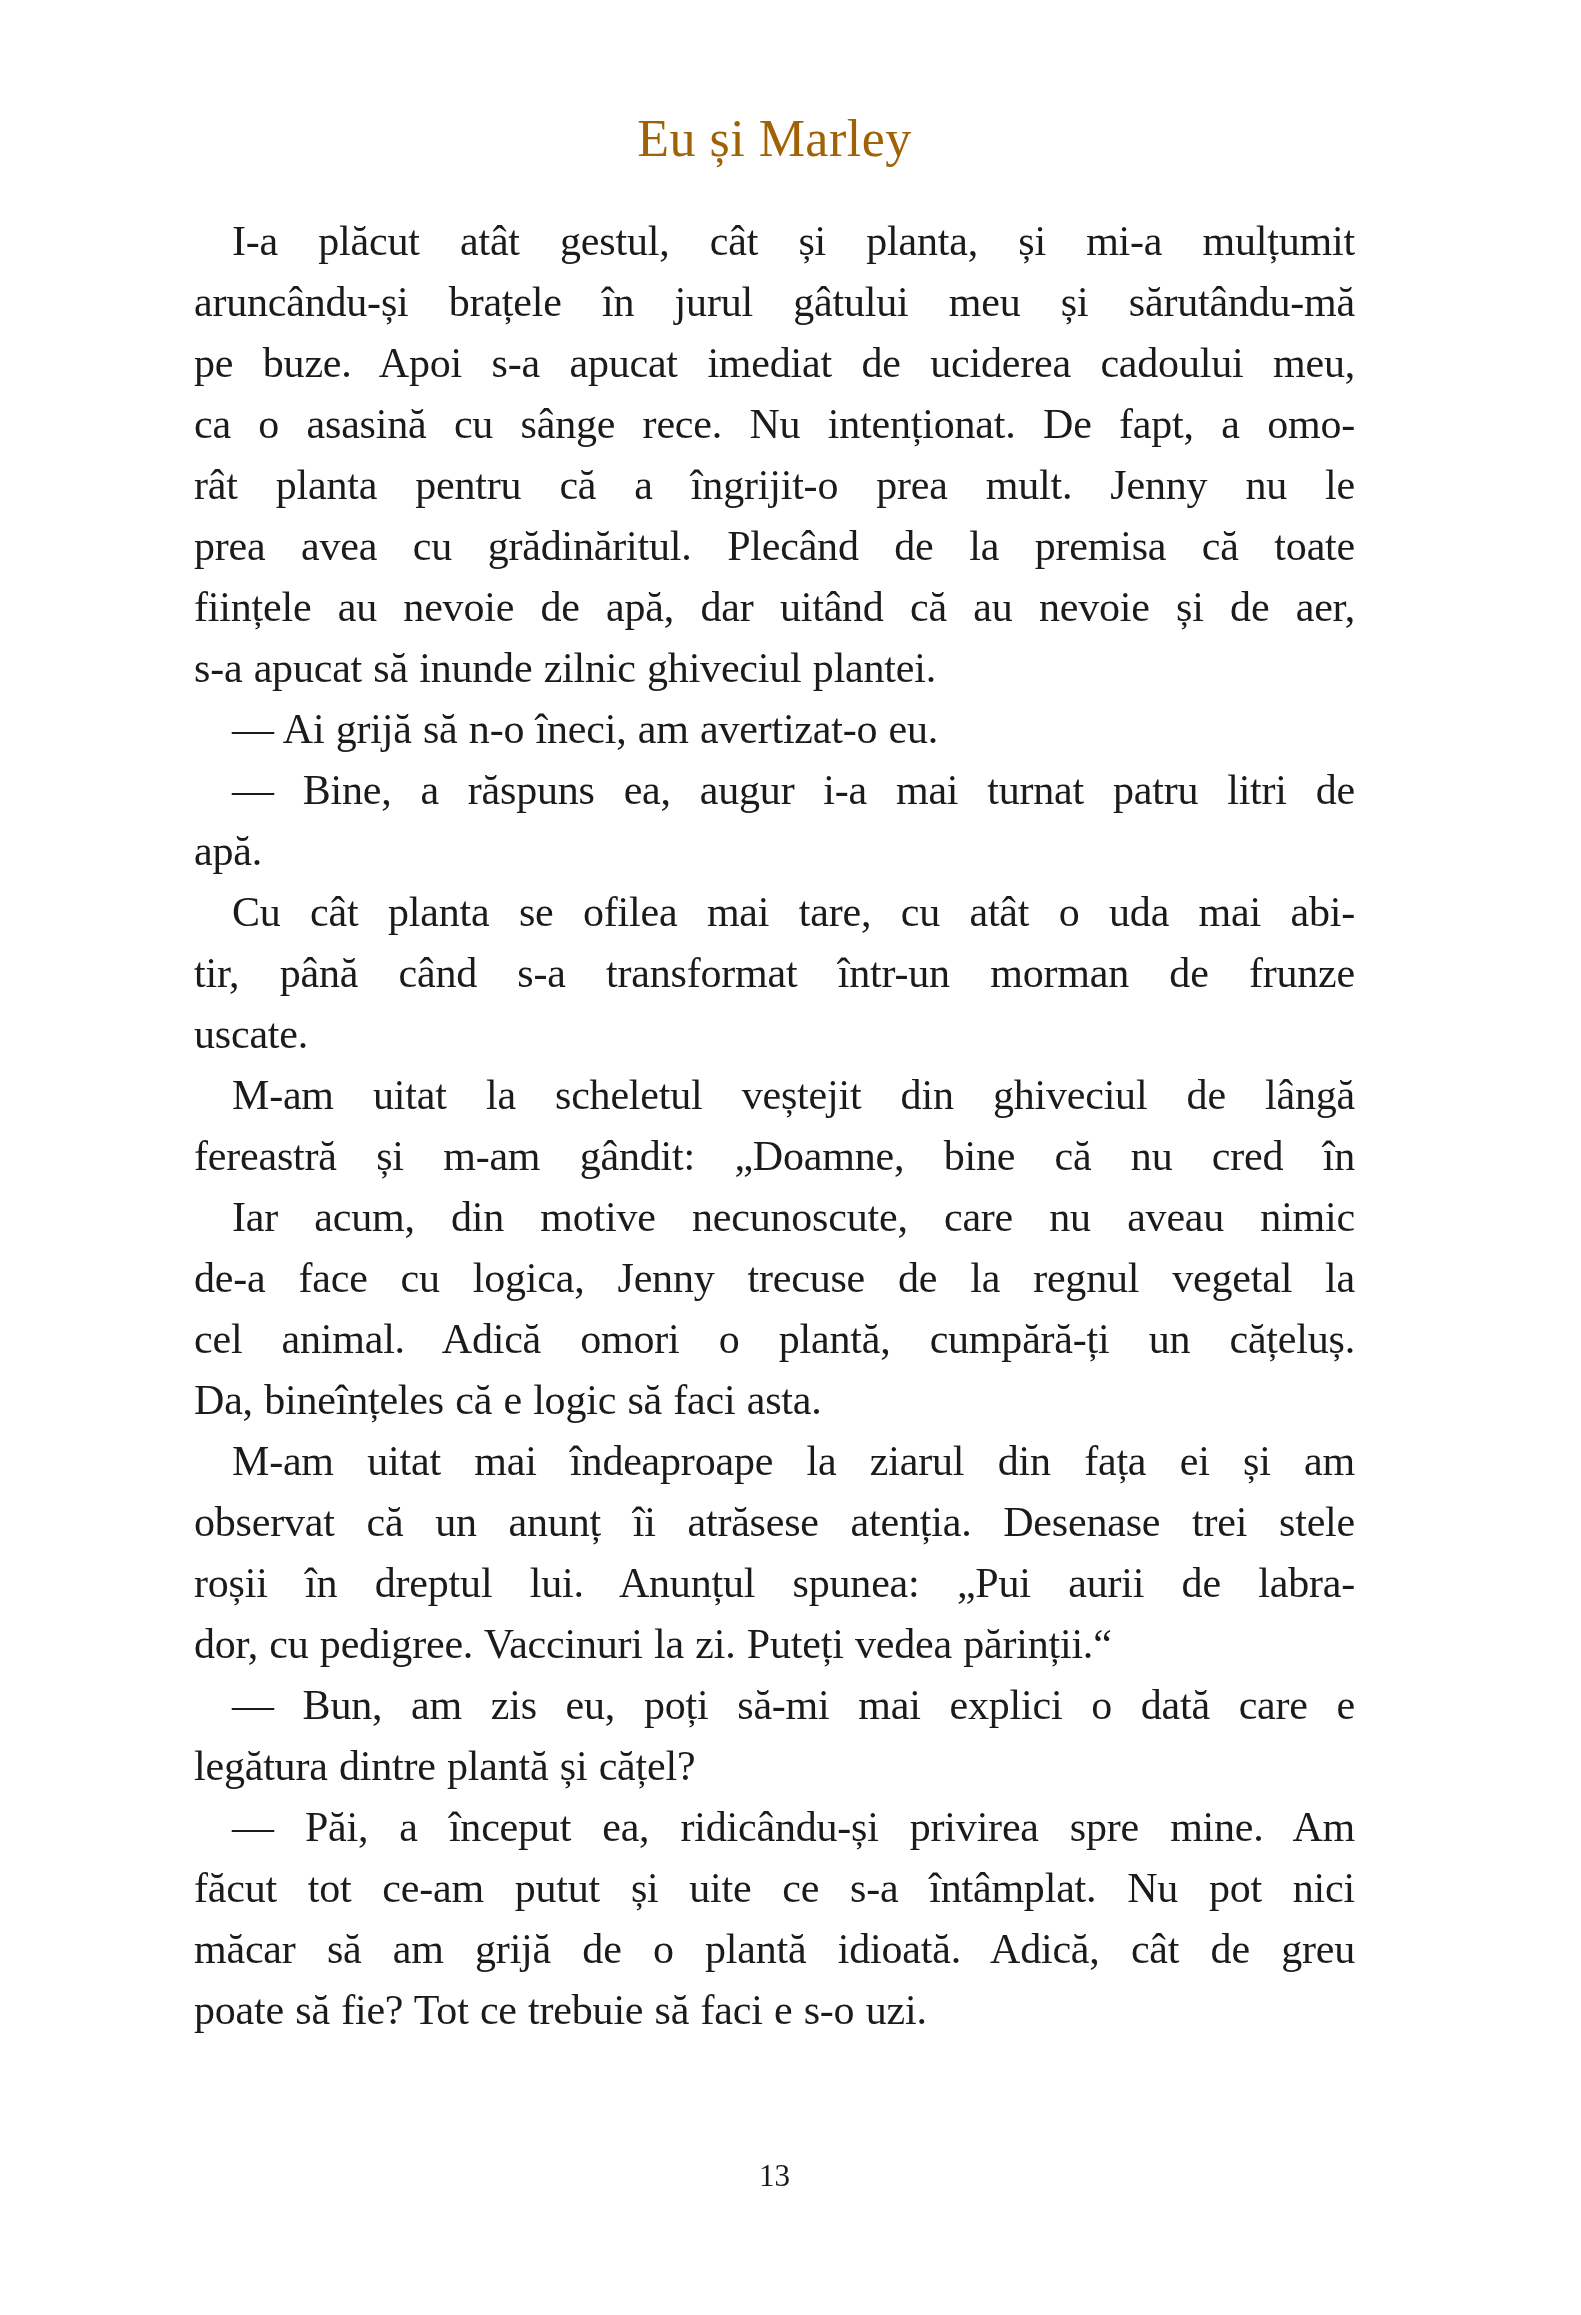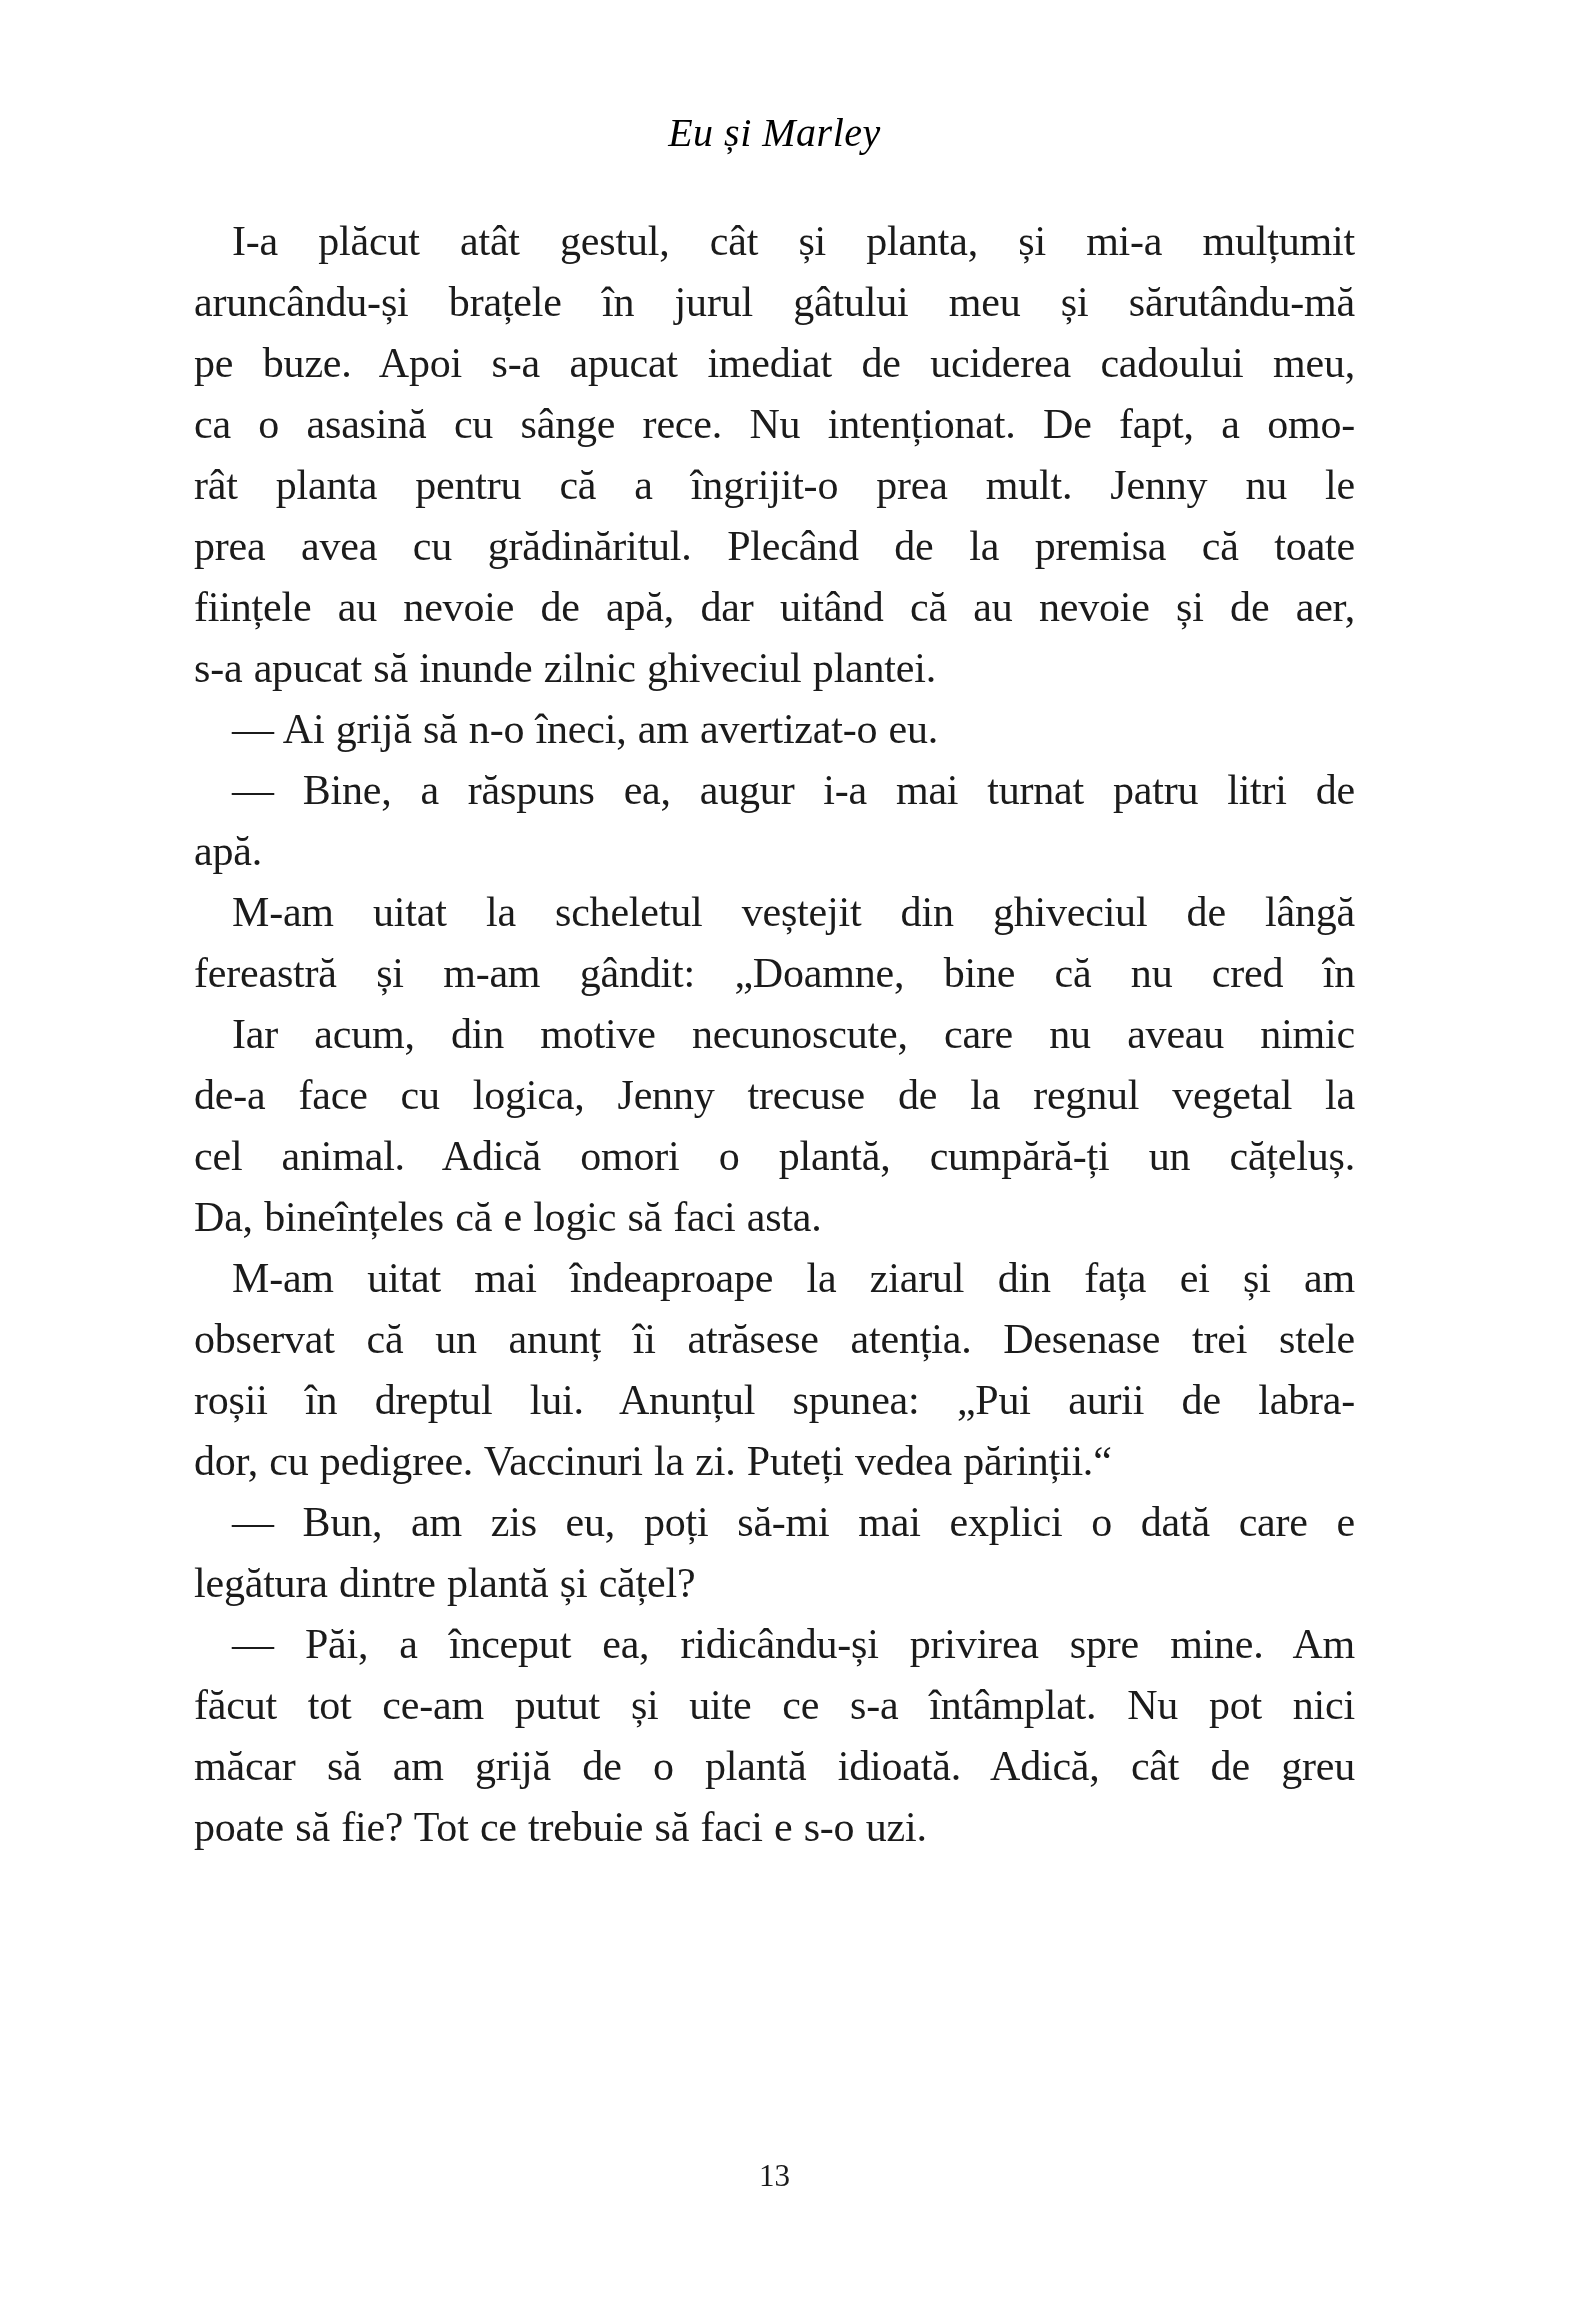--- a/index.html
+++ b/index.html
@@ -15,24 +15,23 @@
     color: #1b1b1b;
     font-family: "Liberation Serif", "DejaVu Serif", serif;
     overflow: hidden;
   }
   .running-header {
     position: absolute;
     top: 109px;
     left: 194px;
     width: 1161px;
     text-align: center;
-    font-style: italic;
-    font-size: 40px;
+    font-size: 52px;
     letter-spacing: 0.5px;
-    color: #000000;
+    color: #a16207;
   }
   .text-block {
     position: absolute;
     top: 211px;
     left: 194px;
     width: 1161px;
     font-size: 42px;
     line-height: 61px;
     letter-spacing: -0.2px;
     word-spacing: 1px;
@@ -73,20 +72,25 @@
         <div class="line last">s-a apucat să inunde zilnic ghiveciul plantei.</div>
       </div>
       <div class="para">
         <div class="line first last">— Ai grijă să n-o îneci, am avertizat-o eu.</div>
       </div>
       <div class="para">
         <div class="line first">— Bine, a răspuns ea, augur i-a mai turnat patru litri de</div>
         <div class="line last">apă.</div>
       </div>
       <div class="para">
+        <div class="line first">Cu cât planta se ofilea mai tare, cu atât o uda mai abi-</div>
+        <div class="line">tir, până când s-a transformat într-un morman de frunze</div>
+        <div class="line last">uscate.</div>
+      </div>
+      <div class="para">
         <div class="line first">M-am uitat la scheletul veștejit din ghiveciul de lângă</div>
         <div class="line">fereastră și m-am gândit: „Doamne, bine că nu cred în</div>
       </div>
       <div class="para">
         <div class="line first">Iar acum, din motive necunoscute, care nu aveau nimic</div>
         <div class="line">de-a face cu logica, Jenny trecuse de la regnul vegetal la</div>
         <div class="line">cel animal. Adică omori o plantă, cumpără-ți un cățeluș.</div>
         <div class="line last">Da, bineînțeles că e logic să faci asta.</div>
       </div>
       <div class="para">

